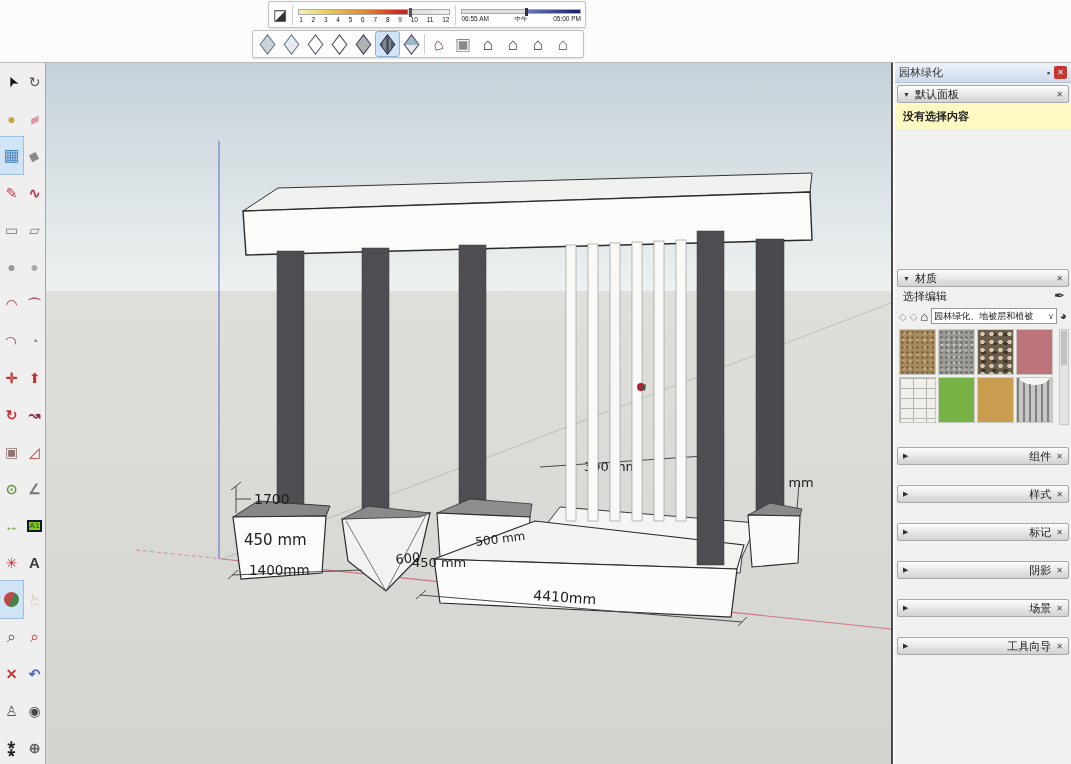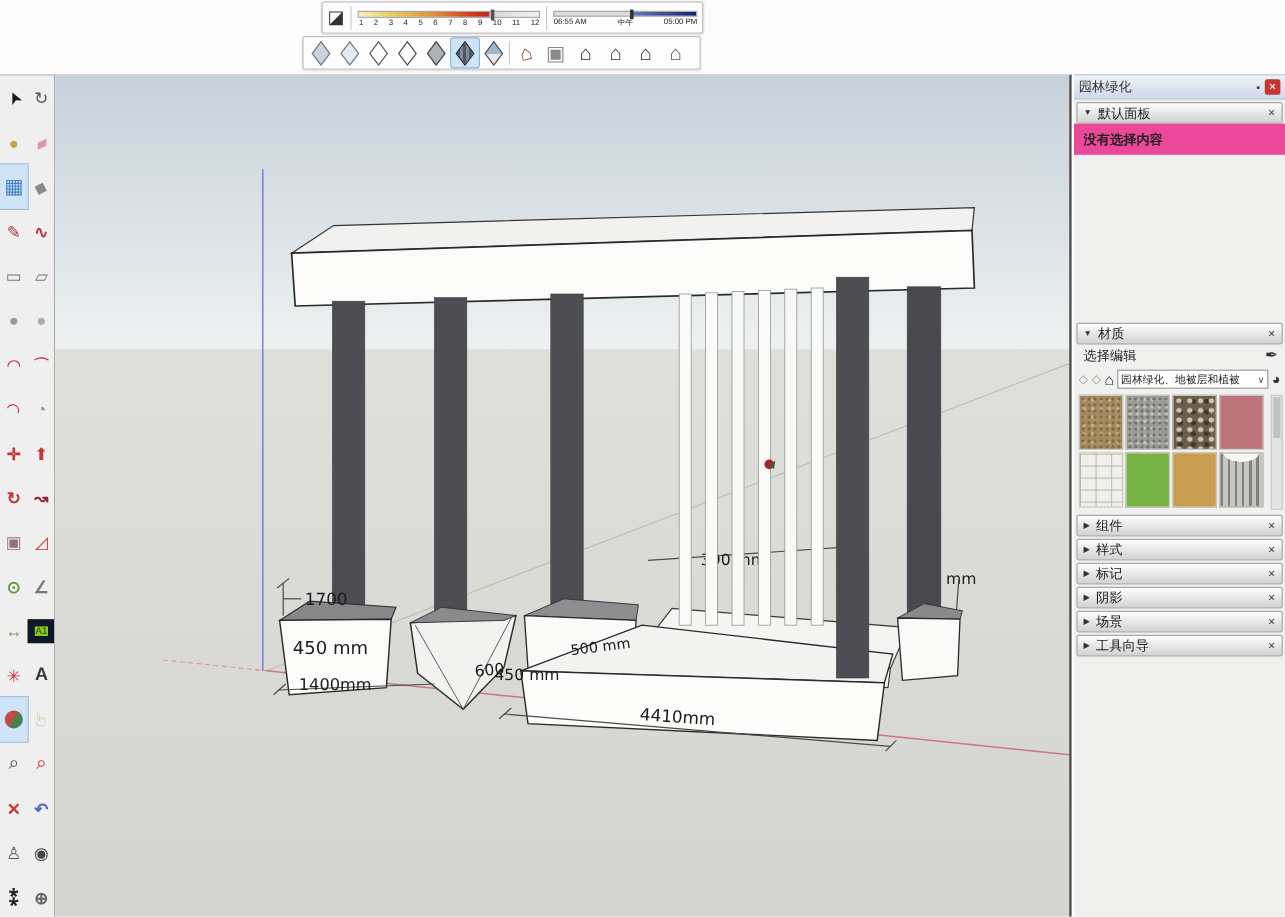--- a/index.html
+++ b/index.html
@@ -57,21 +57,21 @@
     background:linear-gradient(#eef3fa,#cdd8ea); border-bottom:1px solid #b8c2d4; }
   .traybar .ttl { flex:1; font-size:11px; color:#333; }
   .pin { font-size:9px; color:#444; }
   .redx { width:13px; height:13px; background:#c53632; color:#fff; border-radius:2px; font-size:8px;
     display:flex; align-items:center; justify-content:center; }
   .shead { height:18px; margin:2px 2px 0 2px; display:flex; align-items:center; gap:5px; padding:0 5px;
     background:linear-gradient(#fdfdfd,#d2d2d2); border:1px solid #a8a8a8; border-radius:2px; }
   .shead .tri { font-size:7px; color:#333; }
   .shead .lbl { flex:1; font-size:11px; color:#1a1a1a; }
   .shead .x { font-size:8px; color:#444; }
-  .ebody { height:26px; padding:6px 8px; background:#ec4899; font-weight:bold; color:#222; }
+  .ebody { height:26px; padding:6px 8px; background:#fef9c3; font-weight:bold; color:#222; }
   .spacer1 { height:138px; }
   .matbody { height:92px; position:relative; padding:4px; }
   .matprev { position:absolute; left:4px; top:4px; width:40px; height:84px; background:#fff;
     border:1px solid #9a9a9a; }
   .matname { position:absolute; left:50px; top:7px; width:104px; height:17px; background:#fff;
     border:1px solid #8a8a8a; font-size:10px; padding:2px 3px; color:#222; }
   .mico1 { position:absolute; right:3px; top:6px; font-size:12px; color:#3a3a3a; }
   .mico2 { position:absolute; right:3px; top:26px; font-size:15px; color:#2e2e2e; }
   .fold { position:absolute; right:2px; bottom:2px; width:0; height:0;
     border-left:26px solid transparent; border-bottom:26px solid #b8b8b4; }
@@ -85,21 +85,21 @@
     align-items:center; padding:0 2px; gap:2px; }
   .dropdown .dtext { flex:1; font-size:9px; color:#222; white-space:nowrap; overflow:hidden; }
   .dropdown .caret { font-size:8px; color:#555; }
   .detailico { font-size:12px; color:#333; }
   .swatches { position:relative; height:100px; padding:2px 14px 2px 4px; display:grid;
     grid-template-columns:repeat(4,37px); grid-auto-rows:46px; gap:2px; }
   .swatch { border:1px solid #c8c8c4; }
   .sscroll { position:absolute; right:2px; top:2px; width:10px; height:96px; background:#e4e4e2;
     border:1px solid #c8c8c8; }
   .sthumb { margin:1px; height:34px; background:#c2c2c2; }
-  .cstack .shead { margin-top:2px; }
+  .cstack .shead { margin-top:20px;text-align:right; }
 </style>
 </head>
 <body>
 
 <div class="app">
 
   <div class="topbar">
 
     <div class="floatbar shadowbar">
       <span class="tbicon">◪</span>
@@ -295,21 +295,21 @@
 
       <div class="tool" title="protractor-tool">
         <span class="tg" style="color:#777;font-weight:bold">∠</span>
       </div>
 
       <div class="tool" title="dimension-tool">
         <span class="tg" style="color:#6d9a48;font-weight:bold">↔</span>
       </div>
 
       <div class="tool" title="text-tool">
-        <span class="tg" style="font-size:8px;color:#333;border:6px solid #0f172a;padding:0 1px;background:#84cc16">A1</span>
+        <span class="tg" style="font-size:8px;color:#333;border:2px solid #0f172a;padding:0 1px;background:#84cc16">A1</span>
       </div>
 
       <div class="tool" title="axes-tool">
         <span class="tg" style="color:#c23636">✳</span>
       </div>
 
       <div class="tool" title="3d-text-tool">
         <span class="tg" style="color:#3a3a3a;font-weight:bold;font-size:15px">A</span>
       </div>
 

